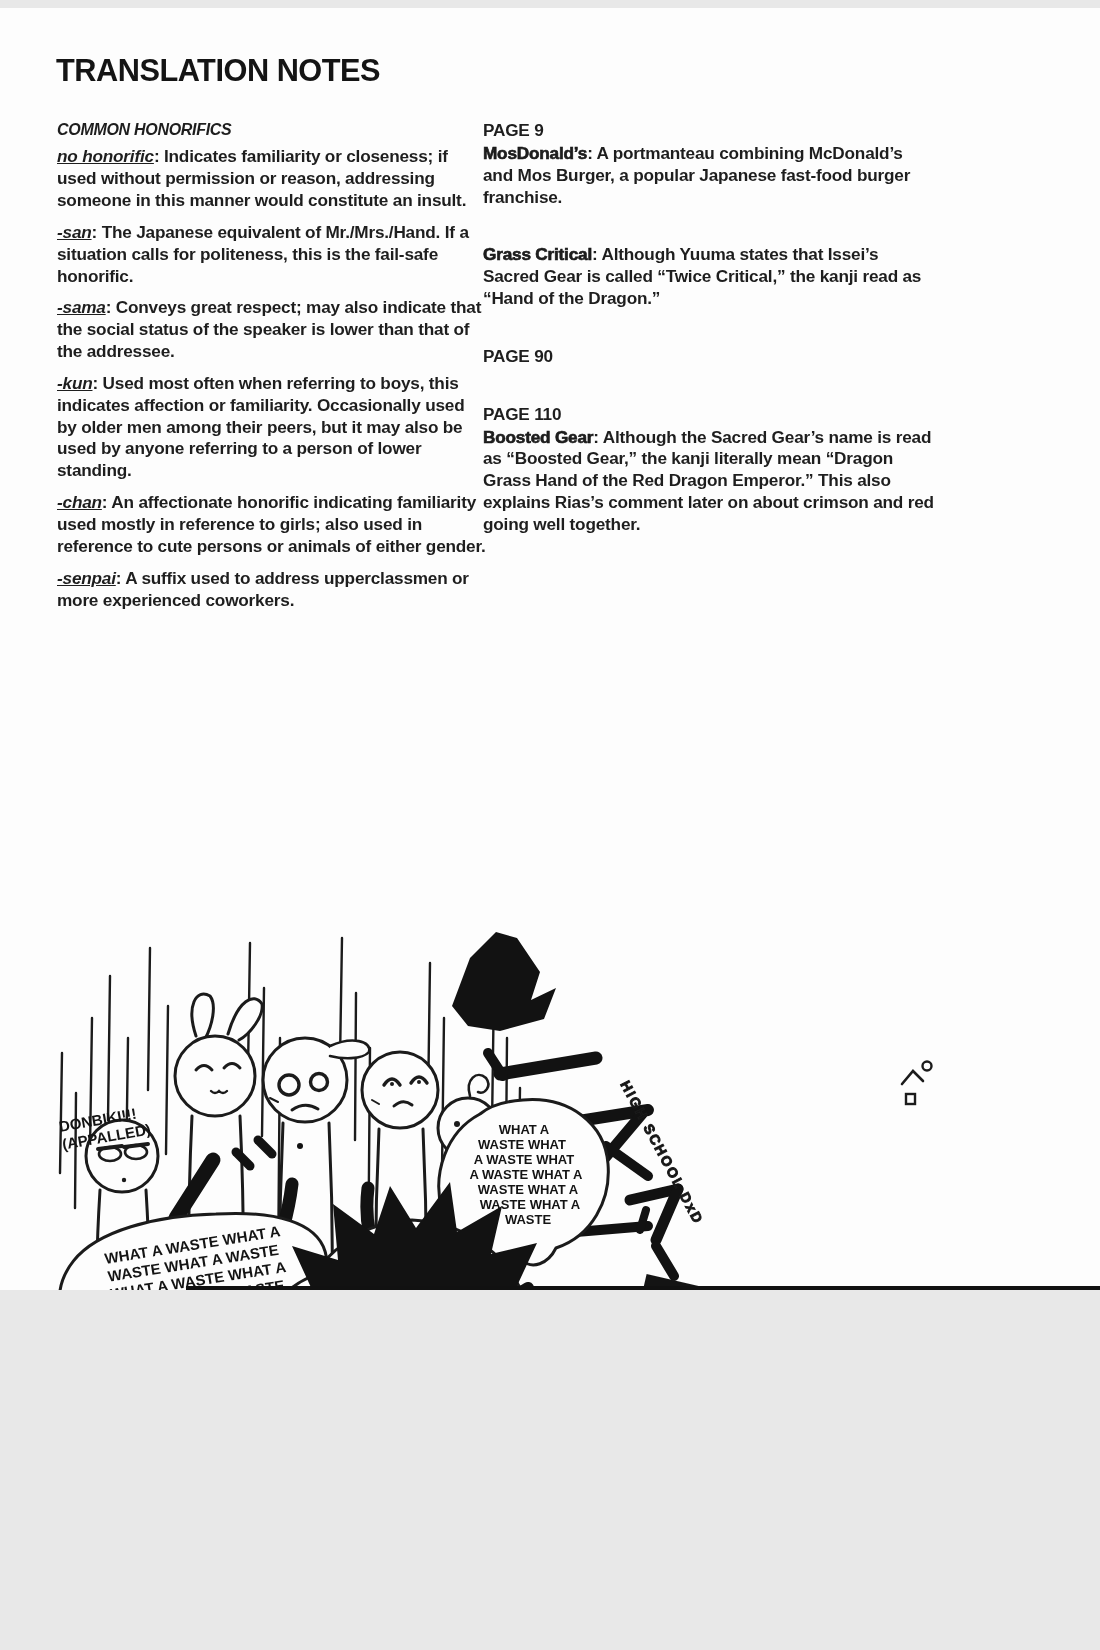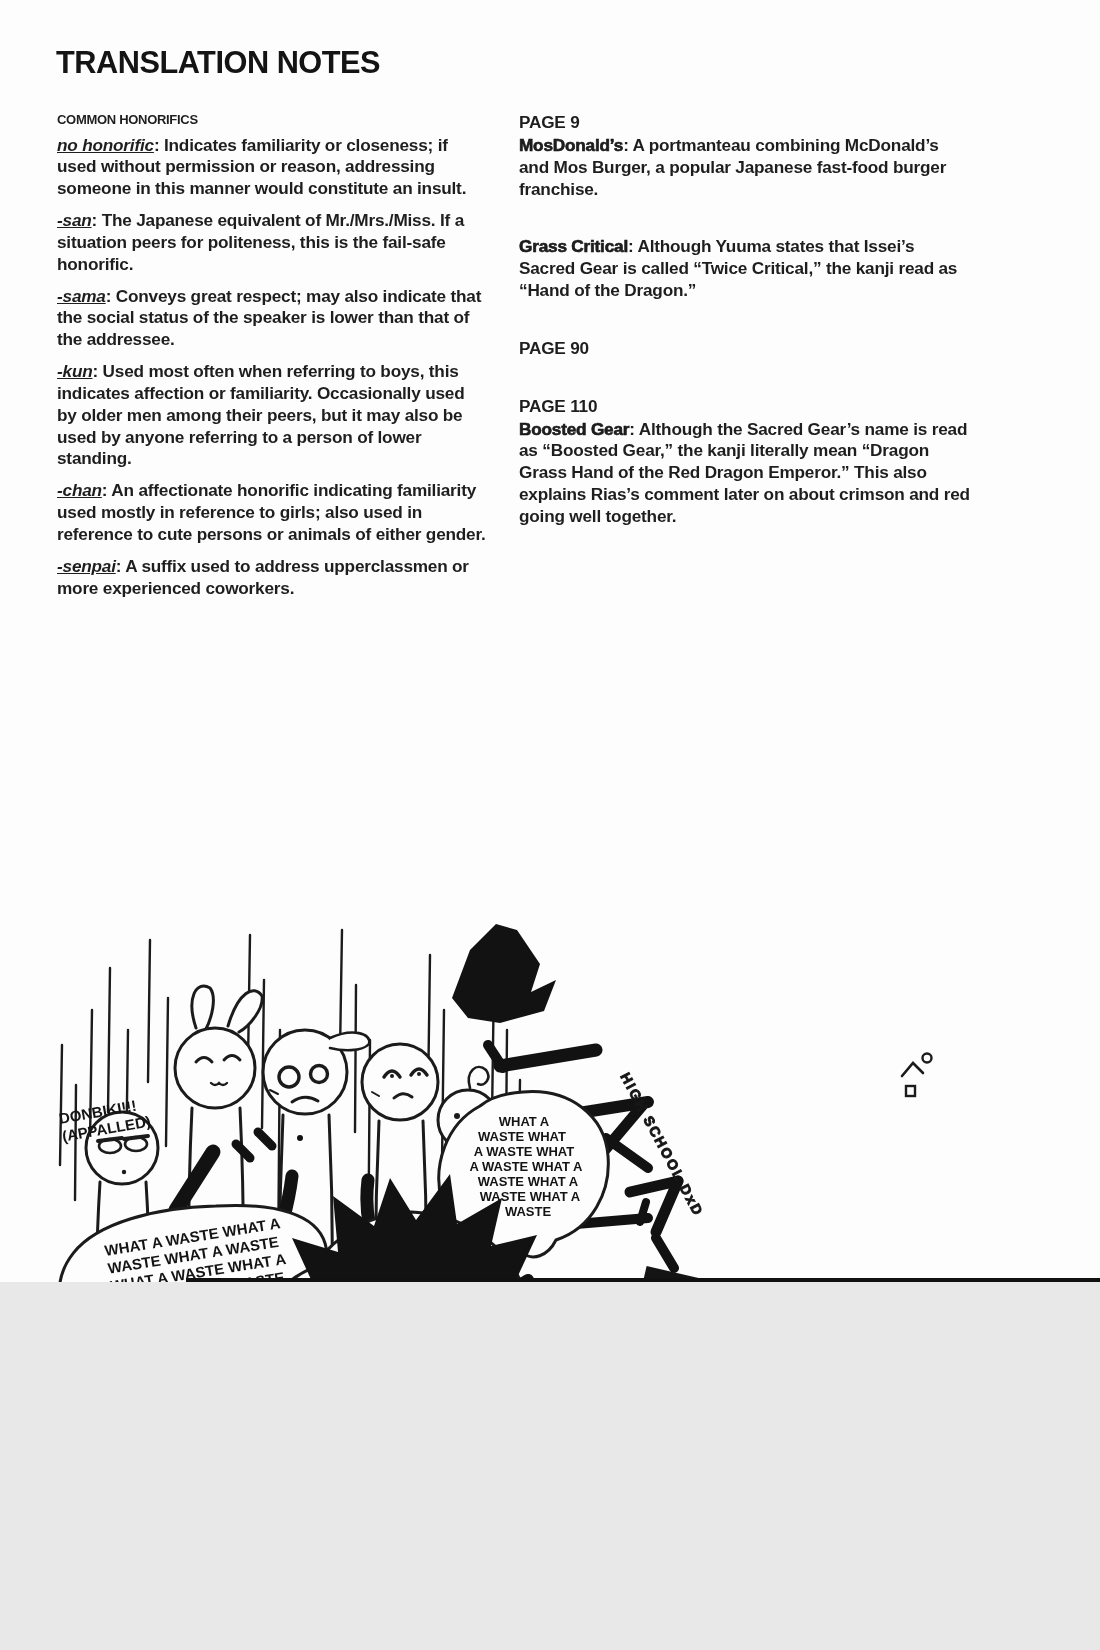--- a/index.html
+++ b/index.html
@@ -1,49 +1,49 @@
 <!DOCTYPE html>
 <html><head>
 <meta charset="utf-8">
 <style>
   html,body{margin:0;padding:0;background:#e8e8e8;}
   .sheet{
-    position:relative;width:1100px;height:1282px;margin:0 auto;
+    position:relative;width:1100px;height:1282px;margin:8px auto;
     background:#fdfdfd;overflow:hidden;color:#1c1c1c;
     font-family:"Liberation Sans","DejaVu Sans",sans-serif;
   }
   .title{
     position:absolute;left:56px;top:44px;margin:0;
     font-size:32px;font-weight:900;letter-spacing:-0.5px;
     transform:scaleX(0.96);transform-origin:left center;color:#141414;
   }
   .col{position:absolute;top:112px;font-size:17.2px;font-weight:700;line-height:1.27;letter-spacing:-0.2px;color:#1e1e1e;}
   .col-left{left:57px;width:430px;}
-  .col-right{left:519px;width:452px;}
-  .hon-heading{font-size:13px;font-weight:900;margin:0 0 6px 0;letter-spacing:-0.3px;}
+  .col-right{left:483px;width:452px;}
+  .hon-heading{font-size:16px;font-style:italic;font-weight:900;margin:0 0 6px 0;letter-spacing:-0.3px;}
   p.entry{margin:0 0 10px 0;}
   .term-i{font-style:italic;text-decoration:underline;}
   .note{margin:0 0 36px 0;}
   .page-label{font-weight:800;margin:0 0 1px 0;}
   .note p{margin:0;}
   .term-b{font-weight:900;-webkit-text-stroke:0.6px #111;}
   .illus{position:absolute;left:0;top:880px;}
   .comic{font-family:"Liberation Sans","DejaVu Sans",sans-serif;font-weight:700;fill:#141414;}
 </style>
 </head>
 <body>
 
 <div class="sheet">
 
   <h1 class="title">TRANSLATION NOTES</h1>
 
   <div class="col col-left">
     <h2 class="hon-heading">COMMON HONORIFICS</h2>
     <p class="entry"><span class="term-i">no honorific</span><span>: Indicates familiarity or closeness; if used without permission or reason, addressing someone in this manner would constitute an insult.</span></p>
-    <p class="entry"><span class="term-i">-san</span><span>: The Japanese equivalent of Mr./Mrs./Miss. If a situation peers for politeness, this is the fail-safe honorific.</span></p>
+    <p class="entry"><span class="term-i">-san</span><span>: The Japanese equivalent of Mr./Mrs./Hand. If a situation calls for politeness, this is the fail-safe honorific.</span></p>
     <p class="entry"><span class="term-i">-sama</span><span>: Conveys great respect; may also indicate that the social status of the speaker is lower than that of the addressee.</span></p>
     <p class="entry"><span class="term-i">-kun</span><span>: Used most often when referring to boys, this indicates affection or familiarity. Occasionally used by older men among their peers, but it may also be used by anyone referring to a person of lower standing.</span></p>
     <p class="entry"><span class="term-i">-chan</span><span>: An affectionate honorific indicating familiarity used mostly in reference to girls; also used in reference to cute persons or animals of either gender.</span></p>
     <p class="entry"><span class="term-i">-senpai</span><span>: A suffix used to address upperclassmen or more experienced coworkers.</span></p>
   </div>
 
   <div class="col col-right">
     <div class="note">
       <div class="page-label">PAGE 9</div>
       <p><span class="term-b">MosDonald’s</span><span>: A portmanteau combining McDonald’s and Mos Burger, a popular Japanese fast-food burger franchise.</span></p>

